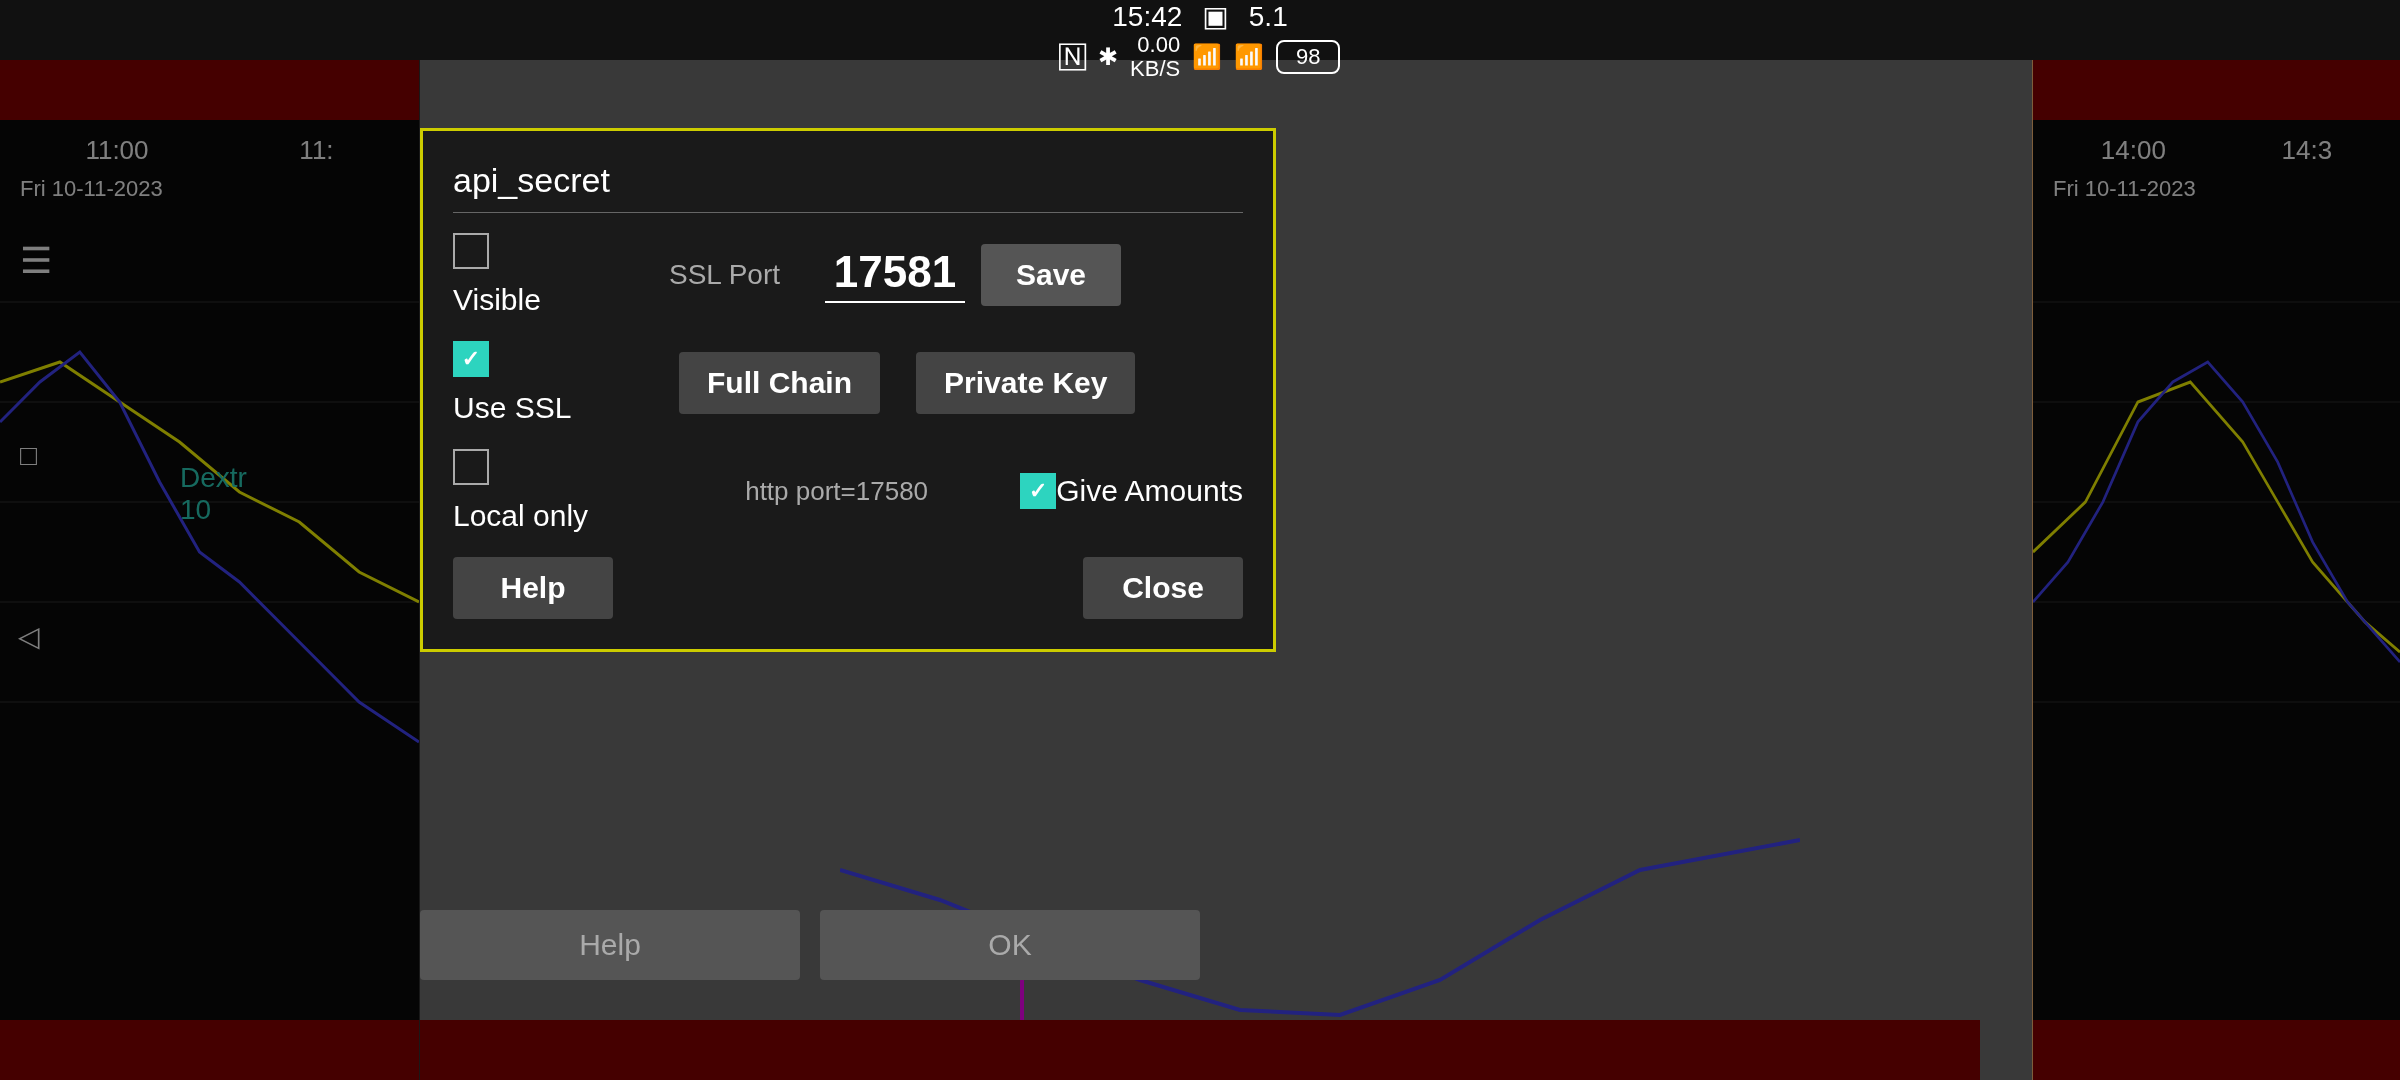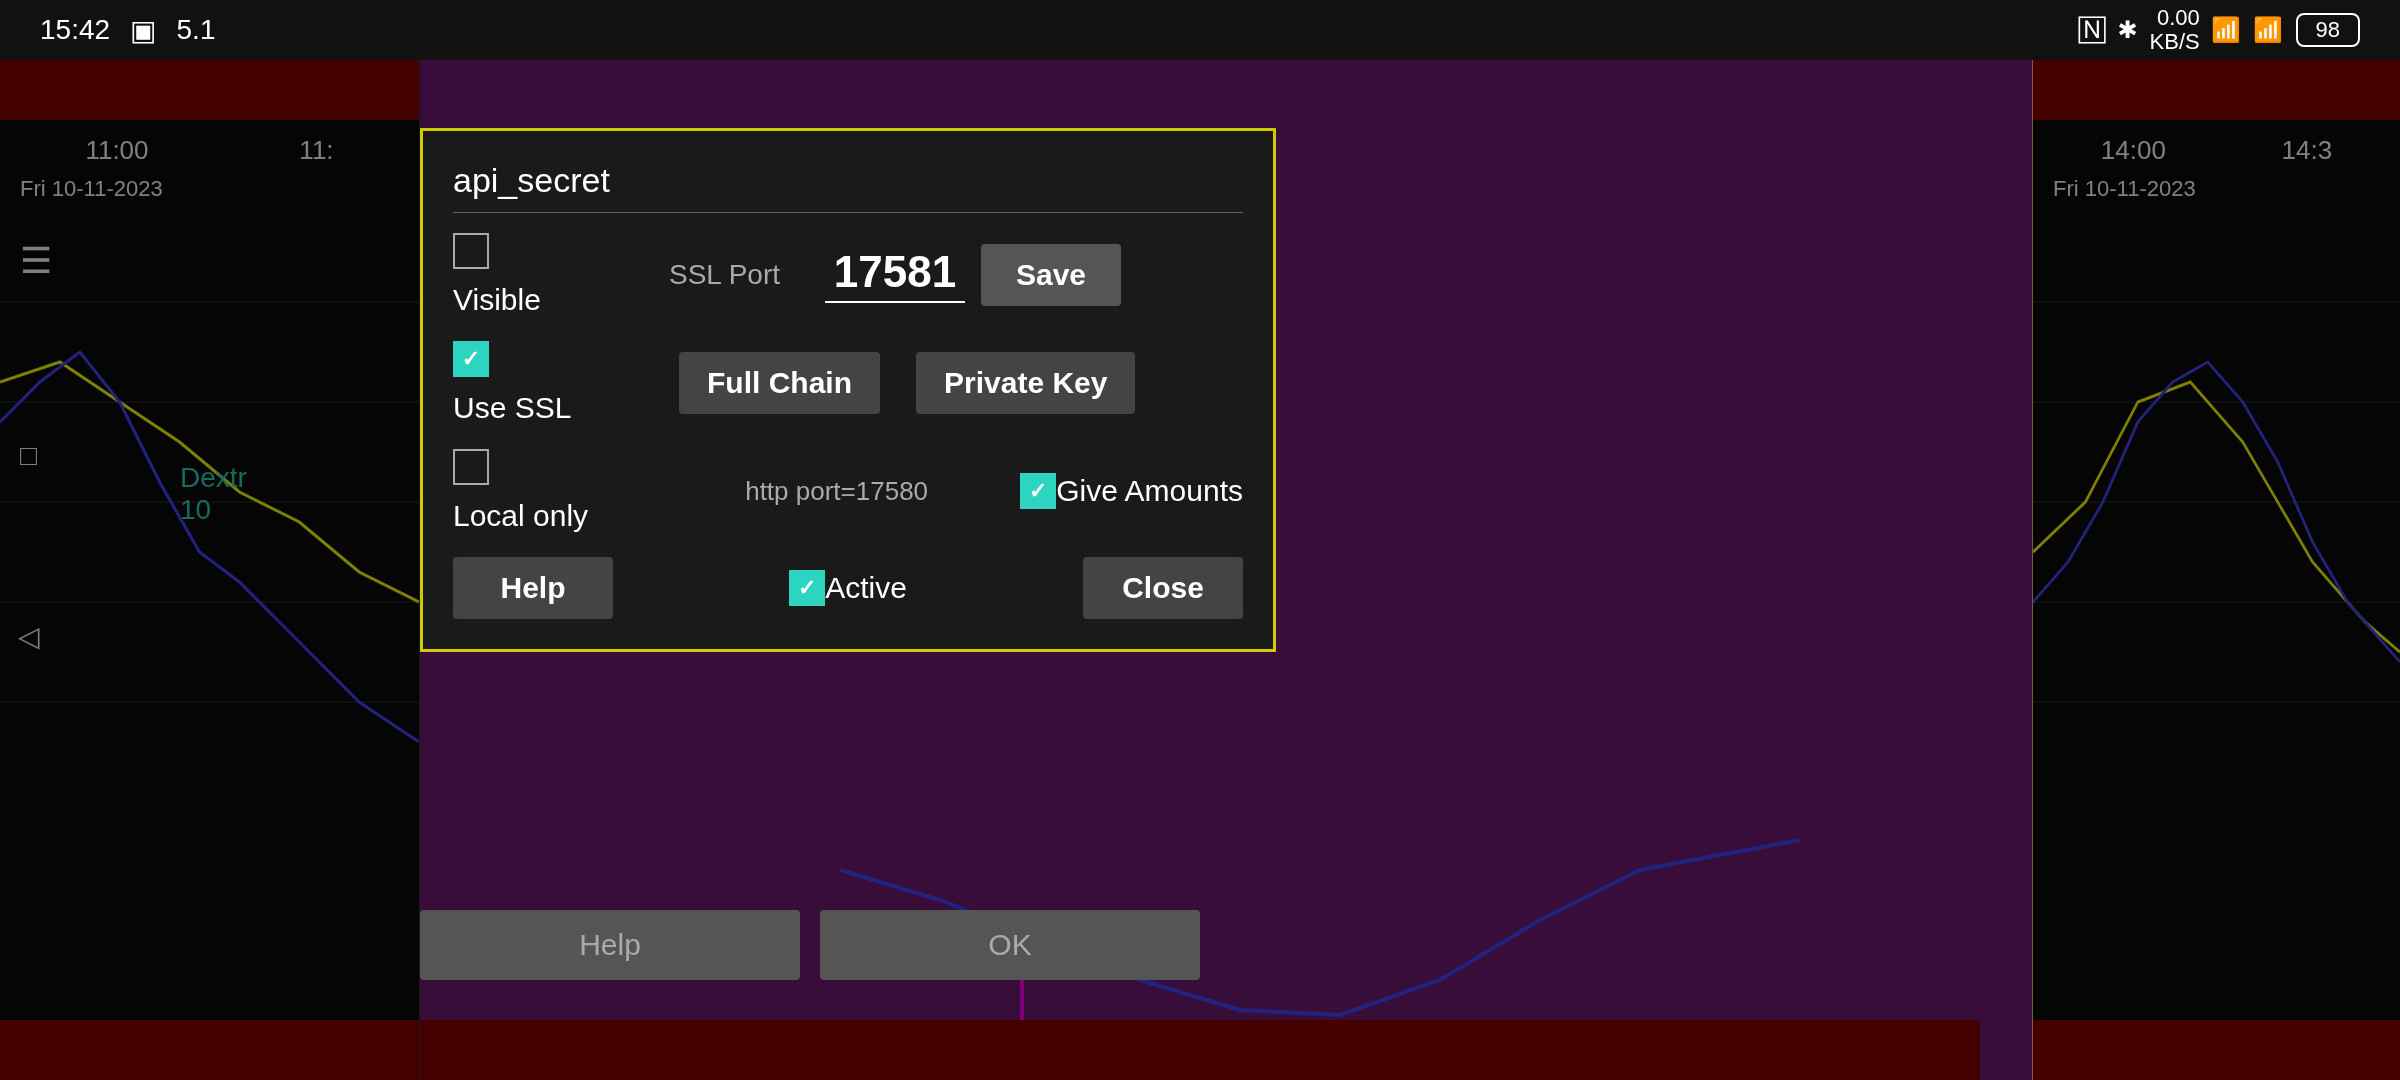--- a/index.html
+++ b/index.html
@@ -21,20 +21,21 @@
       right: 0;
       height: 60px;
       background: #111;
       display: flex;
       align-items: center;
       justify-content: space-between;
       padding: 0 40px;
       z-index: 100;
       color: #fff;
       font-size: 28px;
+      flex-direction: column;
     }
 
     .status-left {
       display: flex;
       align-items: center;
       gap: 20px;
     }
 
     .status-right {
       display: flex;
@@ -49,21 +50,21 @@
       font-size: 22px;
     }
 
     
     .chart-area {
       position: absolute;
       top: 60px;
       left: 0;
       right: 0;
       bottom: 0;
-      background: #701a75;
+      background: #737373;
     }
 
     
     .chart-left {
       position: absolute;
       top: 0;
       left: 0;
       width: 420px;
       height: 100%;
       background: #0a0a0a;
@@ -482,24 +483,20 @@
       </div>
       <span class="http-port-text">http port=17580</span>
       <div class="give-amounts-check">
         <div class="checkbox checked"></div>
         <span class="give-amounts-label">Give Amounts</span>
       </div>
     </div>
 
     <div class="dialog-bottom-btns">
       <button class="btn-dark" style="min-width: 160px;">Help</button>
-      <div class="give-amounts-check" style="flex: 1; justify-content: center;">
-        <div class="checkbox checked"></div>
-        <span class="give-amounts-label">Active</span>
-      </div>
       <button class="btn-dark" style="min-width: 160px;">Close</button>
     </div>
 
   </div>
 
   <div class="bottom-bar">
     <button class="bottom-btn">Help</button>
     <button class="bottom-btn">OK</button>
   </div>
 

